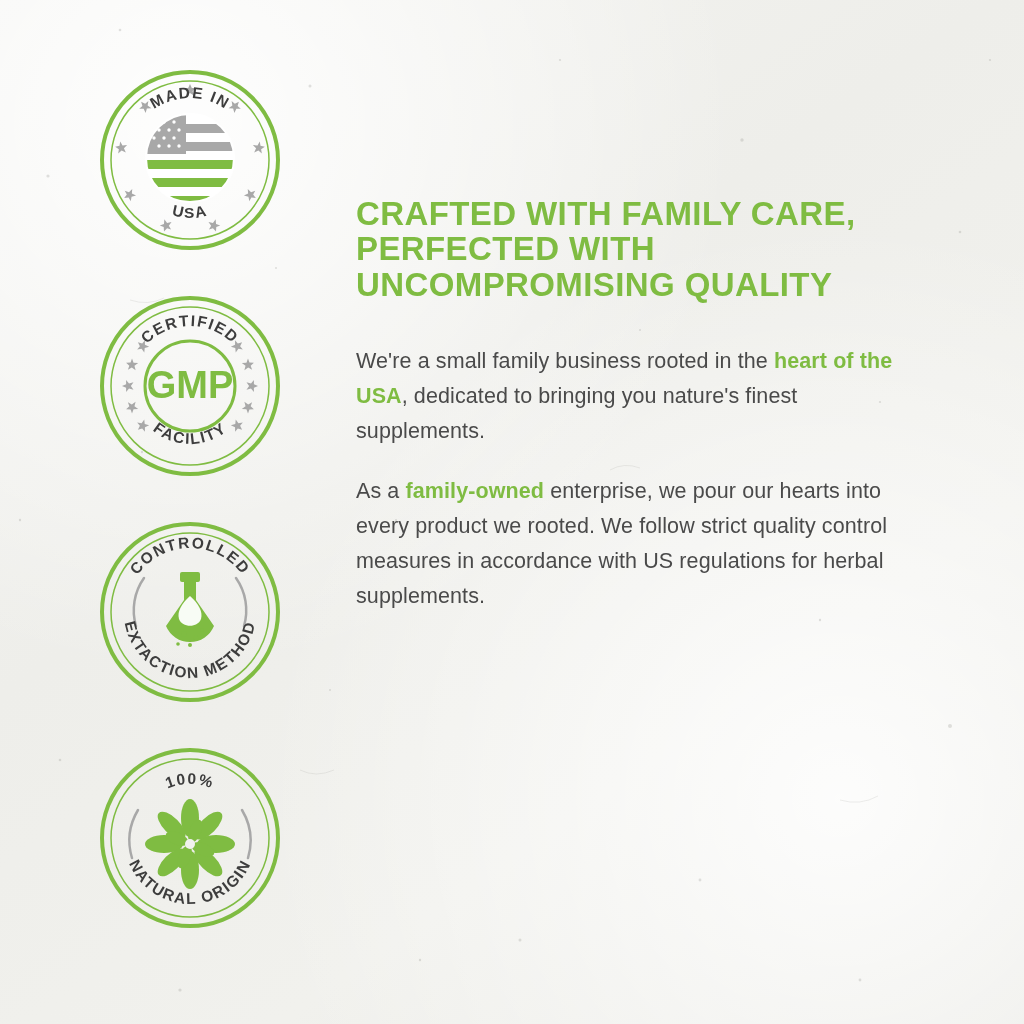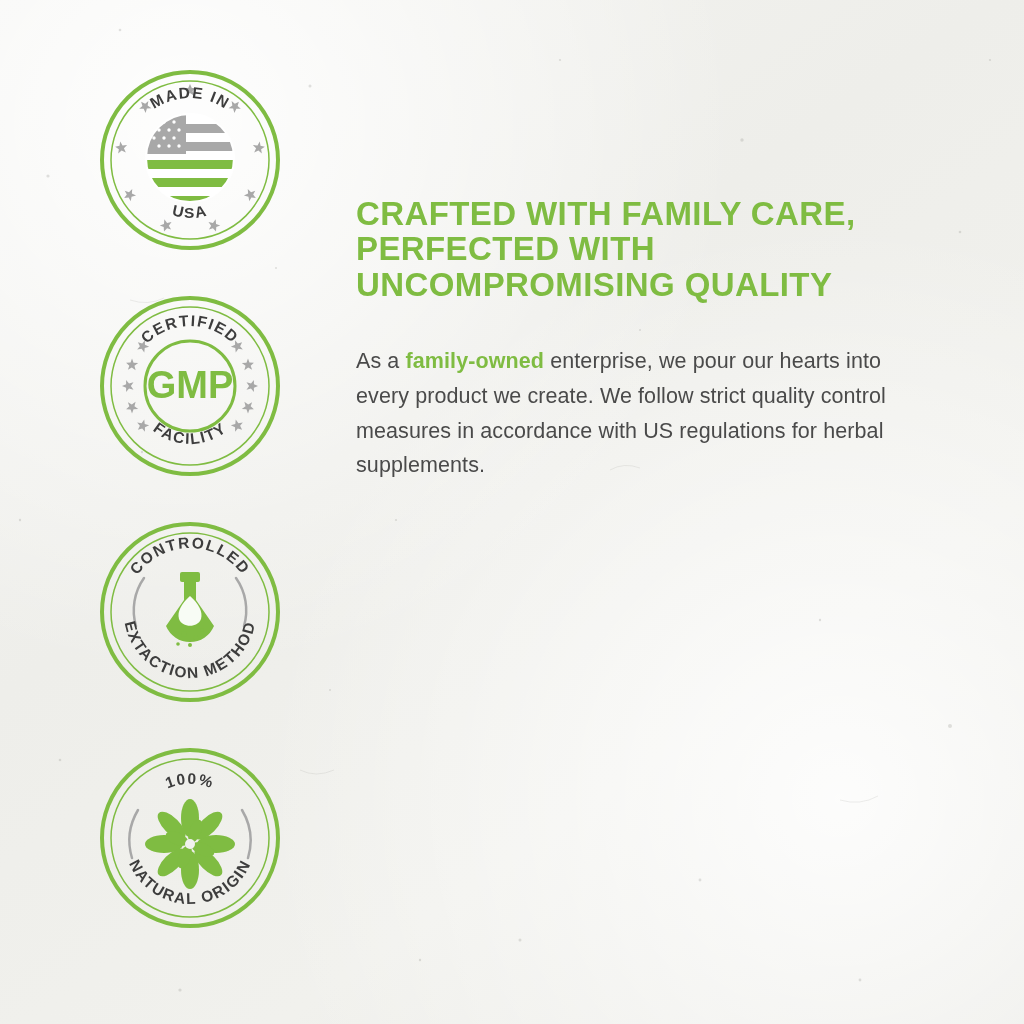--- a/index.html
+++ b/index.html
@@ -325,20 +325,23 @@
         </text>
       </svg>
     </div>
 
   </div>
 
   <div id="content">
 
     <h1 id="headline">CRAFTED WITH FAMILY CARE, PERFECTED WITH UNCOMPROMISING QUALITY</h1>
 
-
     <p class="para">
-      <span>As a </span><span class="hl">family-owned</span><span> enterprise, we pour our hearts into every product we create. We follow strict quality control measures in accordance with US regulations for herbal supplements.</span>
+      <span>We're a small family business rooted in the </span><span class="hl">heart of the USA</span><span>, dedicated to bringing you nature's finest supplements.</span>
     </p>
 
+    <p class="para">
+      <span>As a </span><span class="hl">family-owned</span><span> enterprise, we pour our hearts into every product we rooted. We follow strict quality control measures in accordance with US regulations for herbal supplements.</span>
+    </p>
+
   </div>
 
 </div>
 
 </body></html>

